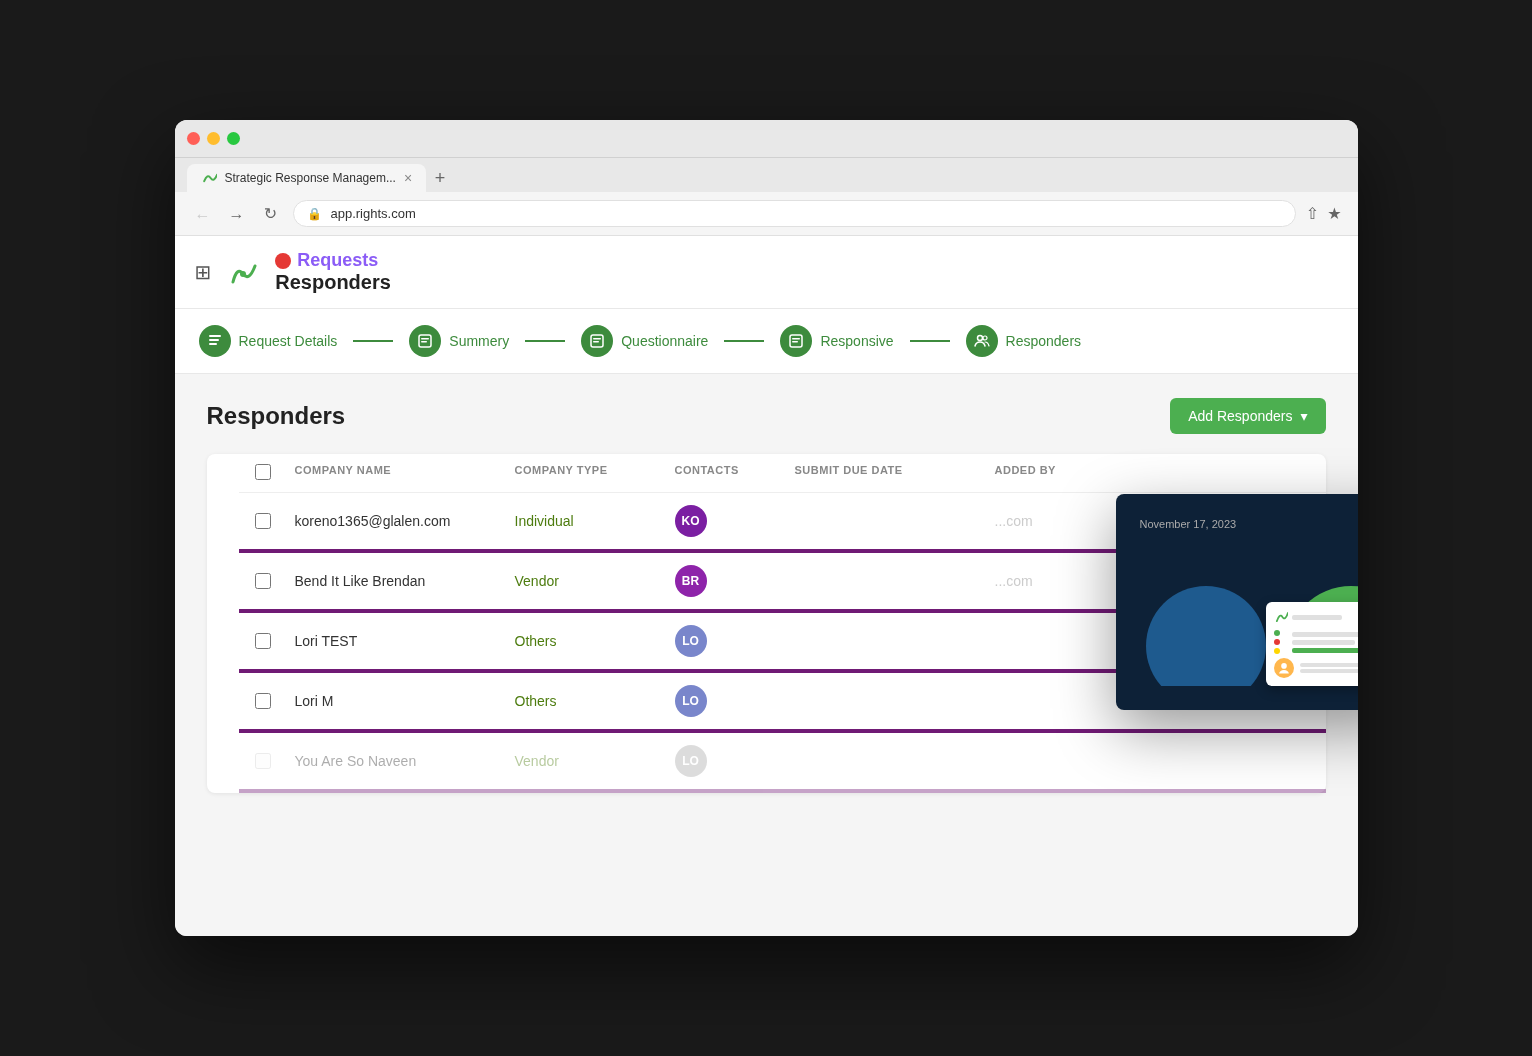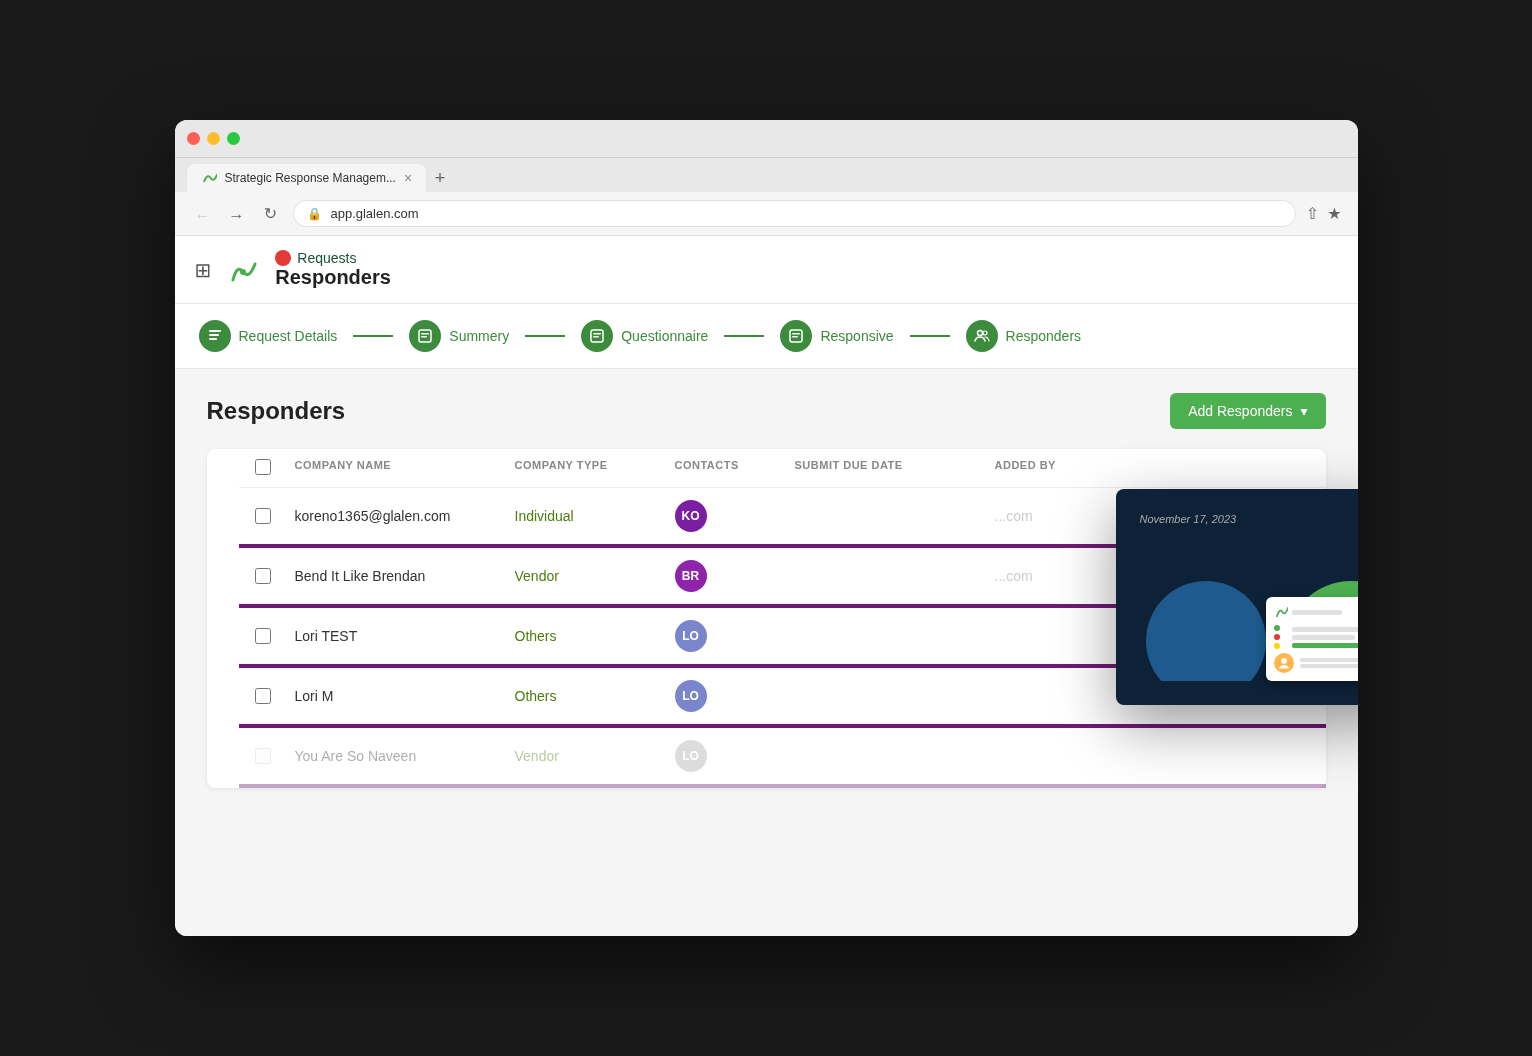--- a/index.html
+++ b/index.html
@@ -347,21 +347,20 @@
       font-weight: 700;
       color: #7ec86e;
       line-height: 1.3;
       margin-bottom: 8px;
     }
 
     .popup-date {
       font-size: 11px;
       color: #aaa;
       margin-bottom: 16px;
-      font-style: italic;
     }
 
     .popup-illustration {
       position: relative;
       height: 140px;
       margin: 0 -24px;
     }
 
     
     .illustration-bg {
@@ -478,42 +477,42 @@
       </div>
       <div class="new-tab-btn">+</div>
     </div>
 
     <div class="address-bar-row">
       <div class="nav-btn disabled">←</div>
       <div class="nav-btn">→</div>
       <div class="nav-btn">↻</div>
       <div class="address-bar">
         <span class="lock-icon">🔒</span>
-        <span>app.glalen.com</span>
+        <span>app.rights.com</span>
       </div>
       <div class="browser-actions">
         <span>⇧</span>
         <span>★</span>
       </div>
     </div>
   </div>
 
   <div class="app-content">
 
     <div class="app-header">
       <span class="grid-icon">⊞</span>
 
       <svg class="logo-icon" viewBox="0 0 32 32" fill="none">
         <path d="M6 26 Q10 10 16 18 Q22 26 28 10" stroke="#4caf50" stroke-width="3" fill="none" stroke-linecap="round"></path>
         <circle cx="16" cy="18" r="3" fill="#4caf50"></circle>
       </svg>
       <div class="breadcrumb-nav">
         <div class="breadcrumb-top">
           <span class="requests-icon"></span>
-          <span style="color:#14532d; font-size:14px;">Requests</span>
+          <span style="color:#8b5cf6; font-size:18px;font-weight:bold;">Requests</span>
         </div>
         <span class="page-title-text">Responders</span>
       </div>
     </div>
 
     <div class="steps-nav">
 
       <div class="step">
         <div class="step-icon">
           <svg width="16" height="16" viewBox="0 0 16 16" fill="white">

